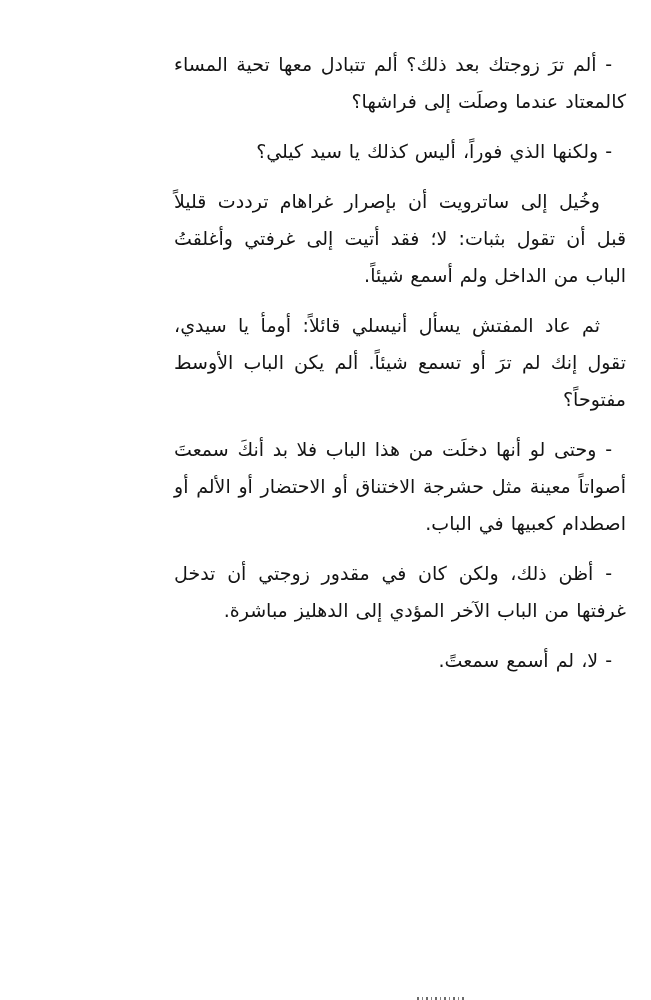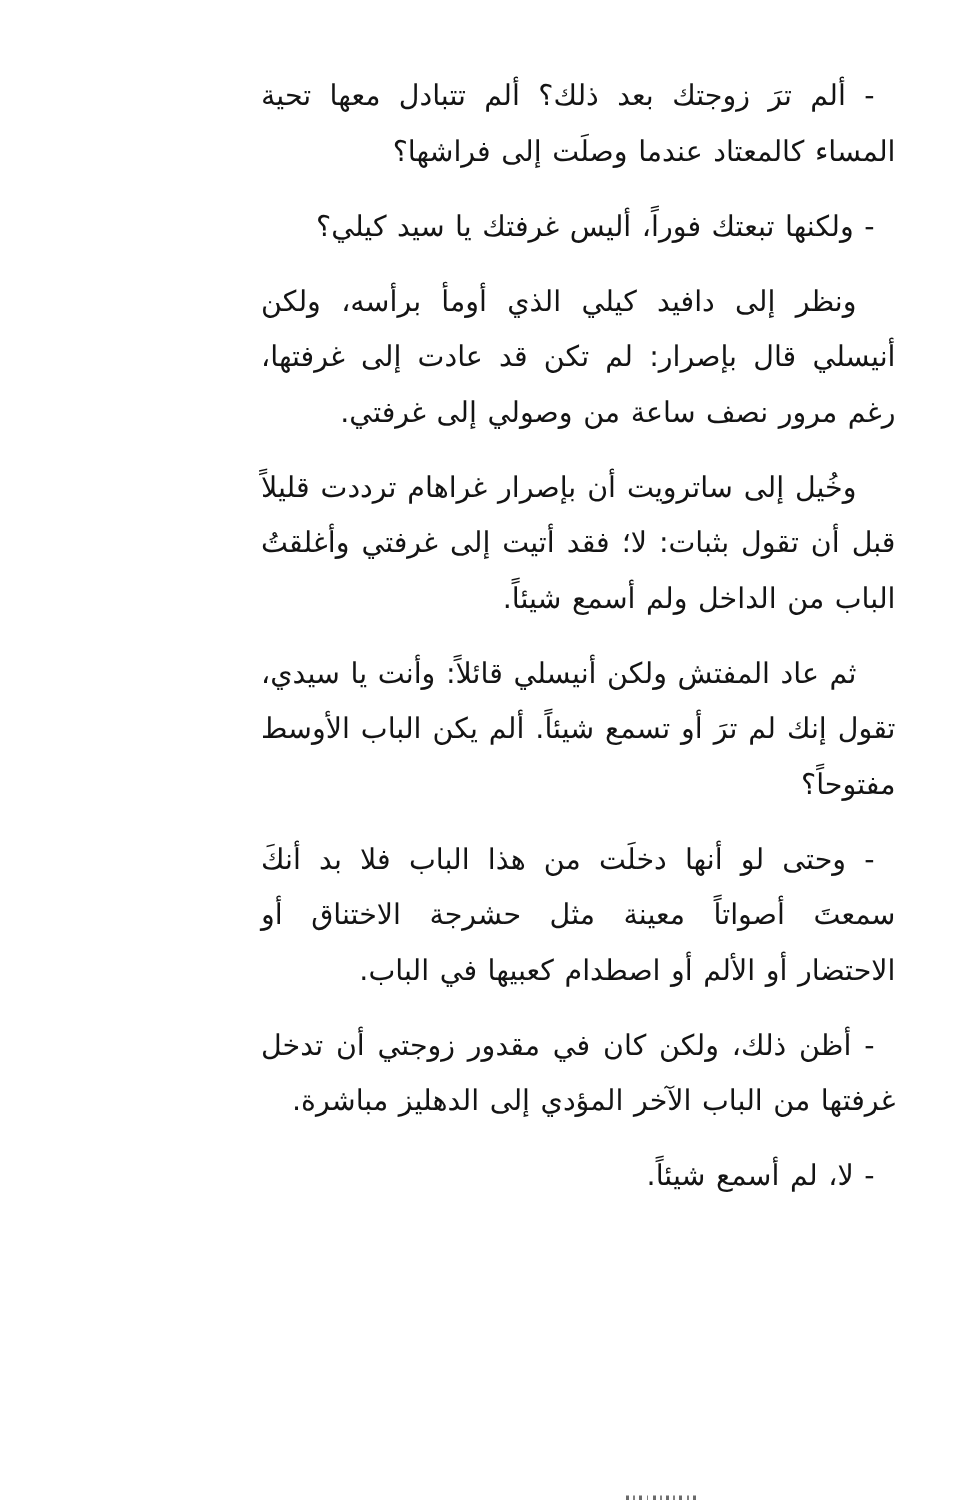--- a/index.html
+++ b/index.html
@@ -11,21 +11,21 @@
     height: 1000px;
     background: var(--page-bg, #ffffff);
     overflow: hidden;
     font-family: "DejaVu Sans", sans-serif;
   }
   .page {
     position: relative;
     box-sizing: border-box;
     width: 533px;
     height: 1000px;
-    padding: 46px 54px 0 56px;
+    padding: 46px 25px 0 56px;
     direction: rtl;
     color: var(--text-color, #141414);
   }
   .para {
     margin: 0 0 13px 0;
     font-size: 19px;
     line-height: 37px;
     text-align: justify;
     text-justify: inter-word;
     word-spacing: 1px;
@@ -47,21 +47,20 @@
       #3a3a3a 0 2px, transparent 2px 5px,
       #555 5px 6px, transparent 6px 9px);
     opacity: 0.75;
   }
 </style>
 </head>
 <body>
 
 <div class="page">
   <p class="para dialogue">- ألم ترَ زوجتك بعد ذلك؟ ألم تتبادل معها تحية المساء كالمعتاد عندما وصلَت إلى فراشها؟</p>
-  <p class="para dialogue">- ولكنها تبعتك فوراً، أليس غرفتك يا سيد كيلي؟</p>
-  <p class="para narration">ونظر إلى دافيد كيلي الذي أومأ برأسه، ولكن أنيسلي قال بإصرار: لم تكن قد عادت إلى غرفتها، رغم مرور نصف ساعة من وصولي إلى غرفتي.</p>
+  <p class="para dialogue">- ولكنها الذي فوراً، أليس كذلك يا سيد كيلي؟</p>
   <p class="para narration">وخُيل إلى ساترويت أن بإصرار غراهام ترددت قليلاً قبل أن تقول بثبات: لا؛ فقد أتيت إلى غرفتي وأغلقتُ الباب من الداخل ولم أسمع شيئاً.</p>
-  <p class="para narration">ثم عاد المفتش ولكن أنيسلي قائلاً: وأنت يا سيدي، تقول إنك لم ترَ أو تسمع شيئاً. ألم يكن الباب الأوسط مفتوحاً؟</p>
+  <p class="para narration">ثم عاد المفتش يسأل أنيسلي قائلاً: أومأ يا سيدي، تقول إنك لم ترَ أو تسمع شيئاً. ألم يكن الباب الأوسط مفتوحاً؟</p>
   <p class="para dialogue">- وحتى لو أنها دخلَت من هذا الباب فلا بد أنكَ سمعتَ أصواتاً معينة مثل حشرجة الاختناق أو الاحتضار أو الألم أو اصطدام كعبيها في الباب.</p>
   <p class="para dialogue">- أظن ذلك، ولكن كان في مقدور زوجتي أن تدخل غرفتها من الباب الآخر المؤدي إلى الدهليز مباشرة.</p>
-  <p class="para dialogue">- لا، لم أسمع شيئاً.</p>
+  <p class="para dialogue">- لا، لم أسمع سمعتً.</p>
   <div class="footer-marks"></div>
 </div>
 
 </body></html>

